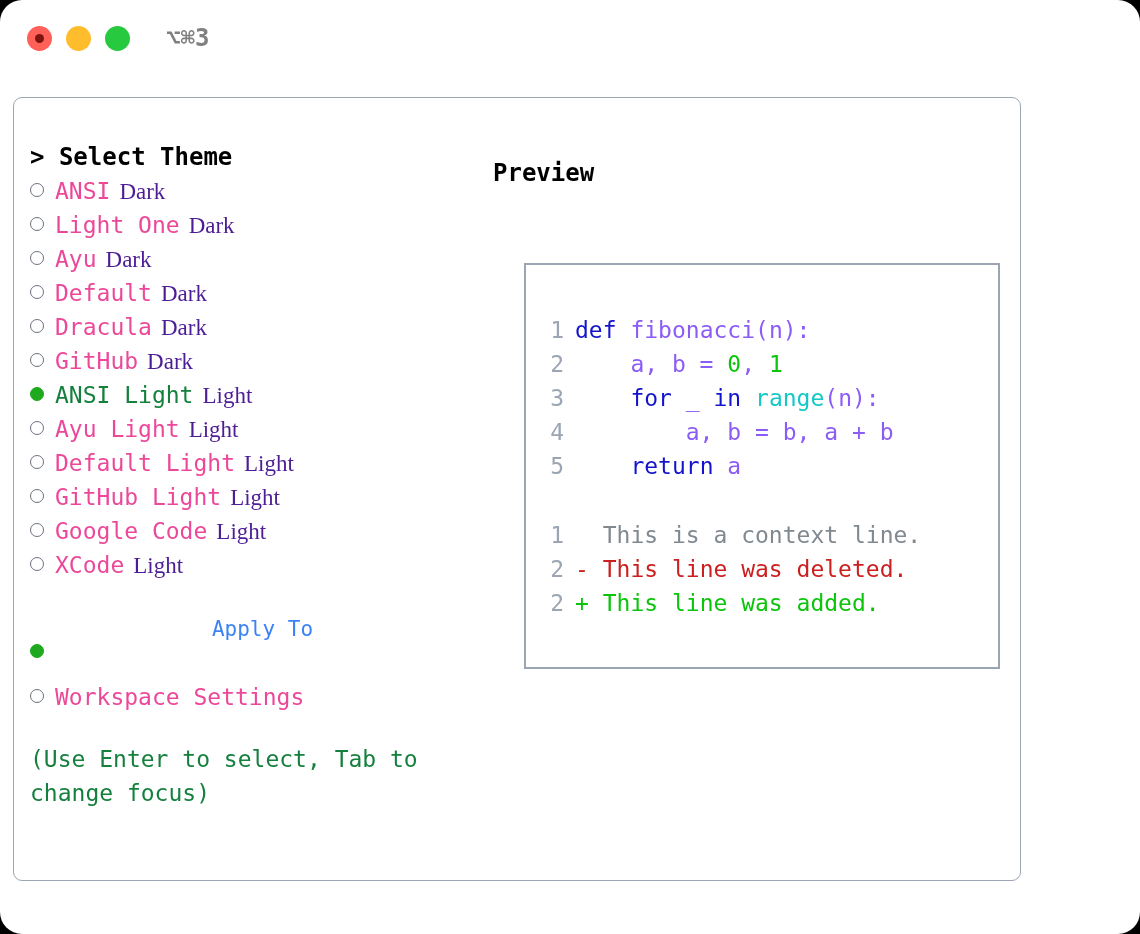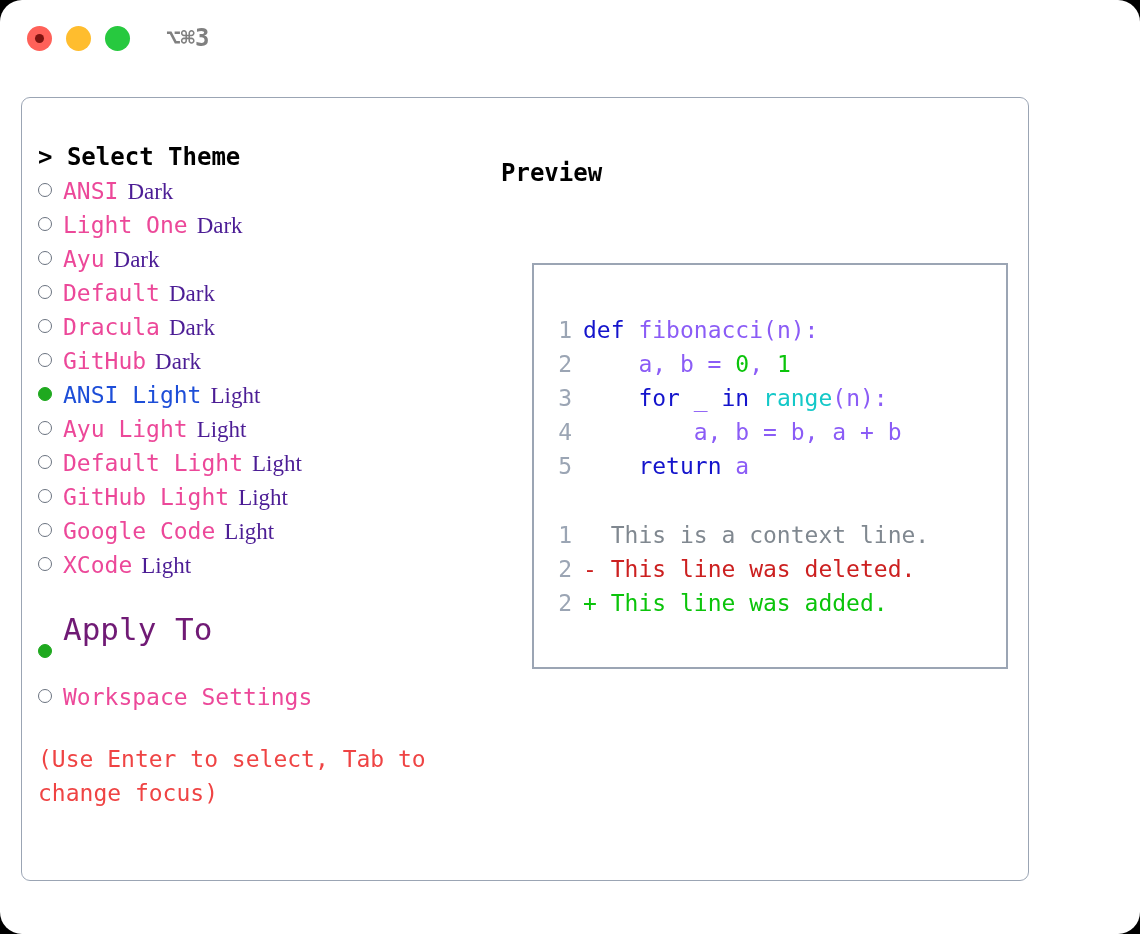--- a/index.html
+++ b/index.html
@@ -63,21 +63,21 @@
     font-weight: 700;
     color: #808080;
     letter-spacing: 0px;
     line-height: 28px;
     white-space: pre;
   }
 
   
   .panel {
     position: absolute;
-    left: 21px; top: 97px;
+    left: 13px; top: 97px;
     width: 1008px;
     height: 784px;
     border: 1.5px solid #9BA5B4;
     border-radius: 9px;
     box-sizing: border-box;
     background: #ffffff;
   }
 
   .col-left {
     position: absolute;
@@ -121,38 +121,39 @@
     box-sizing: border-box;
     margin-right: 11px;
     position: relative;
     top: -2px;
     flex: 0 0 auto;
   }
   .radio-off { border: 1.6px solid #6B7380; background: transparent; }
   .radio-on  { border: 1.6px solid #1FA91F; background: #1FA91F; }
 
   .item-label      { color: #ec4899; }
-  .item-label.sel  { color: #1d4ed8; text-align: right; }
+  .item-label.sel  { color: #15803d; text-align: right; }
   .item-tag        { color: #4c1d95; margin-left: 9px; font-family: Liberation Serif, serif; }
 
   .section-gap { height: 30px; }
 
   .apply-title {
-    font-size: 31px;
-    color: #701a75;
+    font-size: 21px;
+    color: #3b82f6;
     line-height: 34px;
     white-space: pre;
     padding-left: 25px;
+    text-align: center;
   }
 
   .hint {
     margin-top: 28px;
     font-size: 23px;
     line-height: 34px;
-    color: #ef4444;
+    color: #15803d;
     width: 410px;
     white-space: pre-wrap;
   }
 
   
   .preview-box {
     position: absolute;
     left: 31px; top: 107px;
     width: 476px;
     height: 406px;

